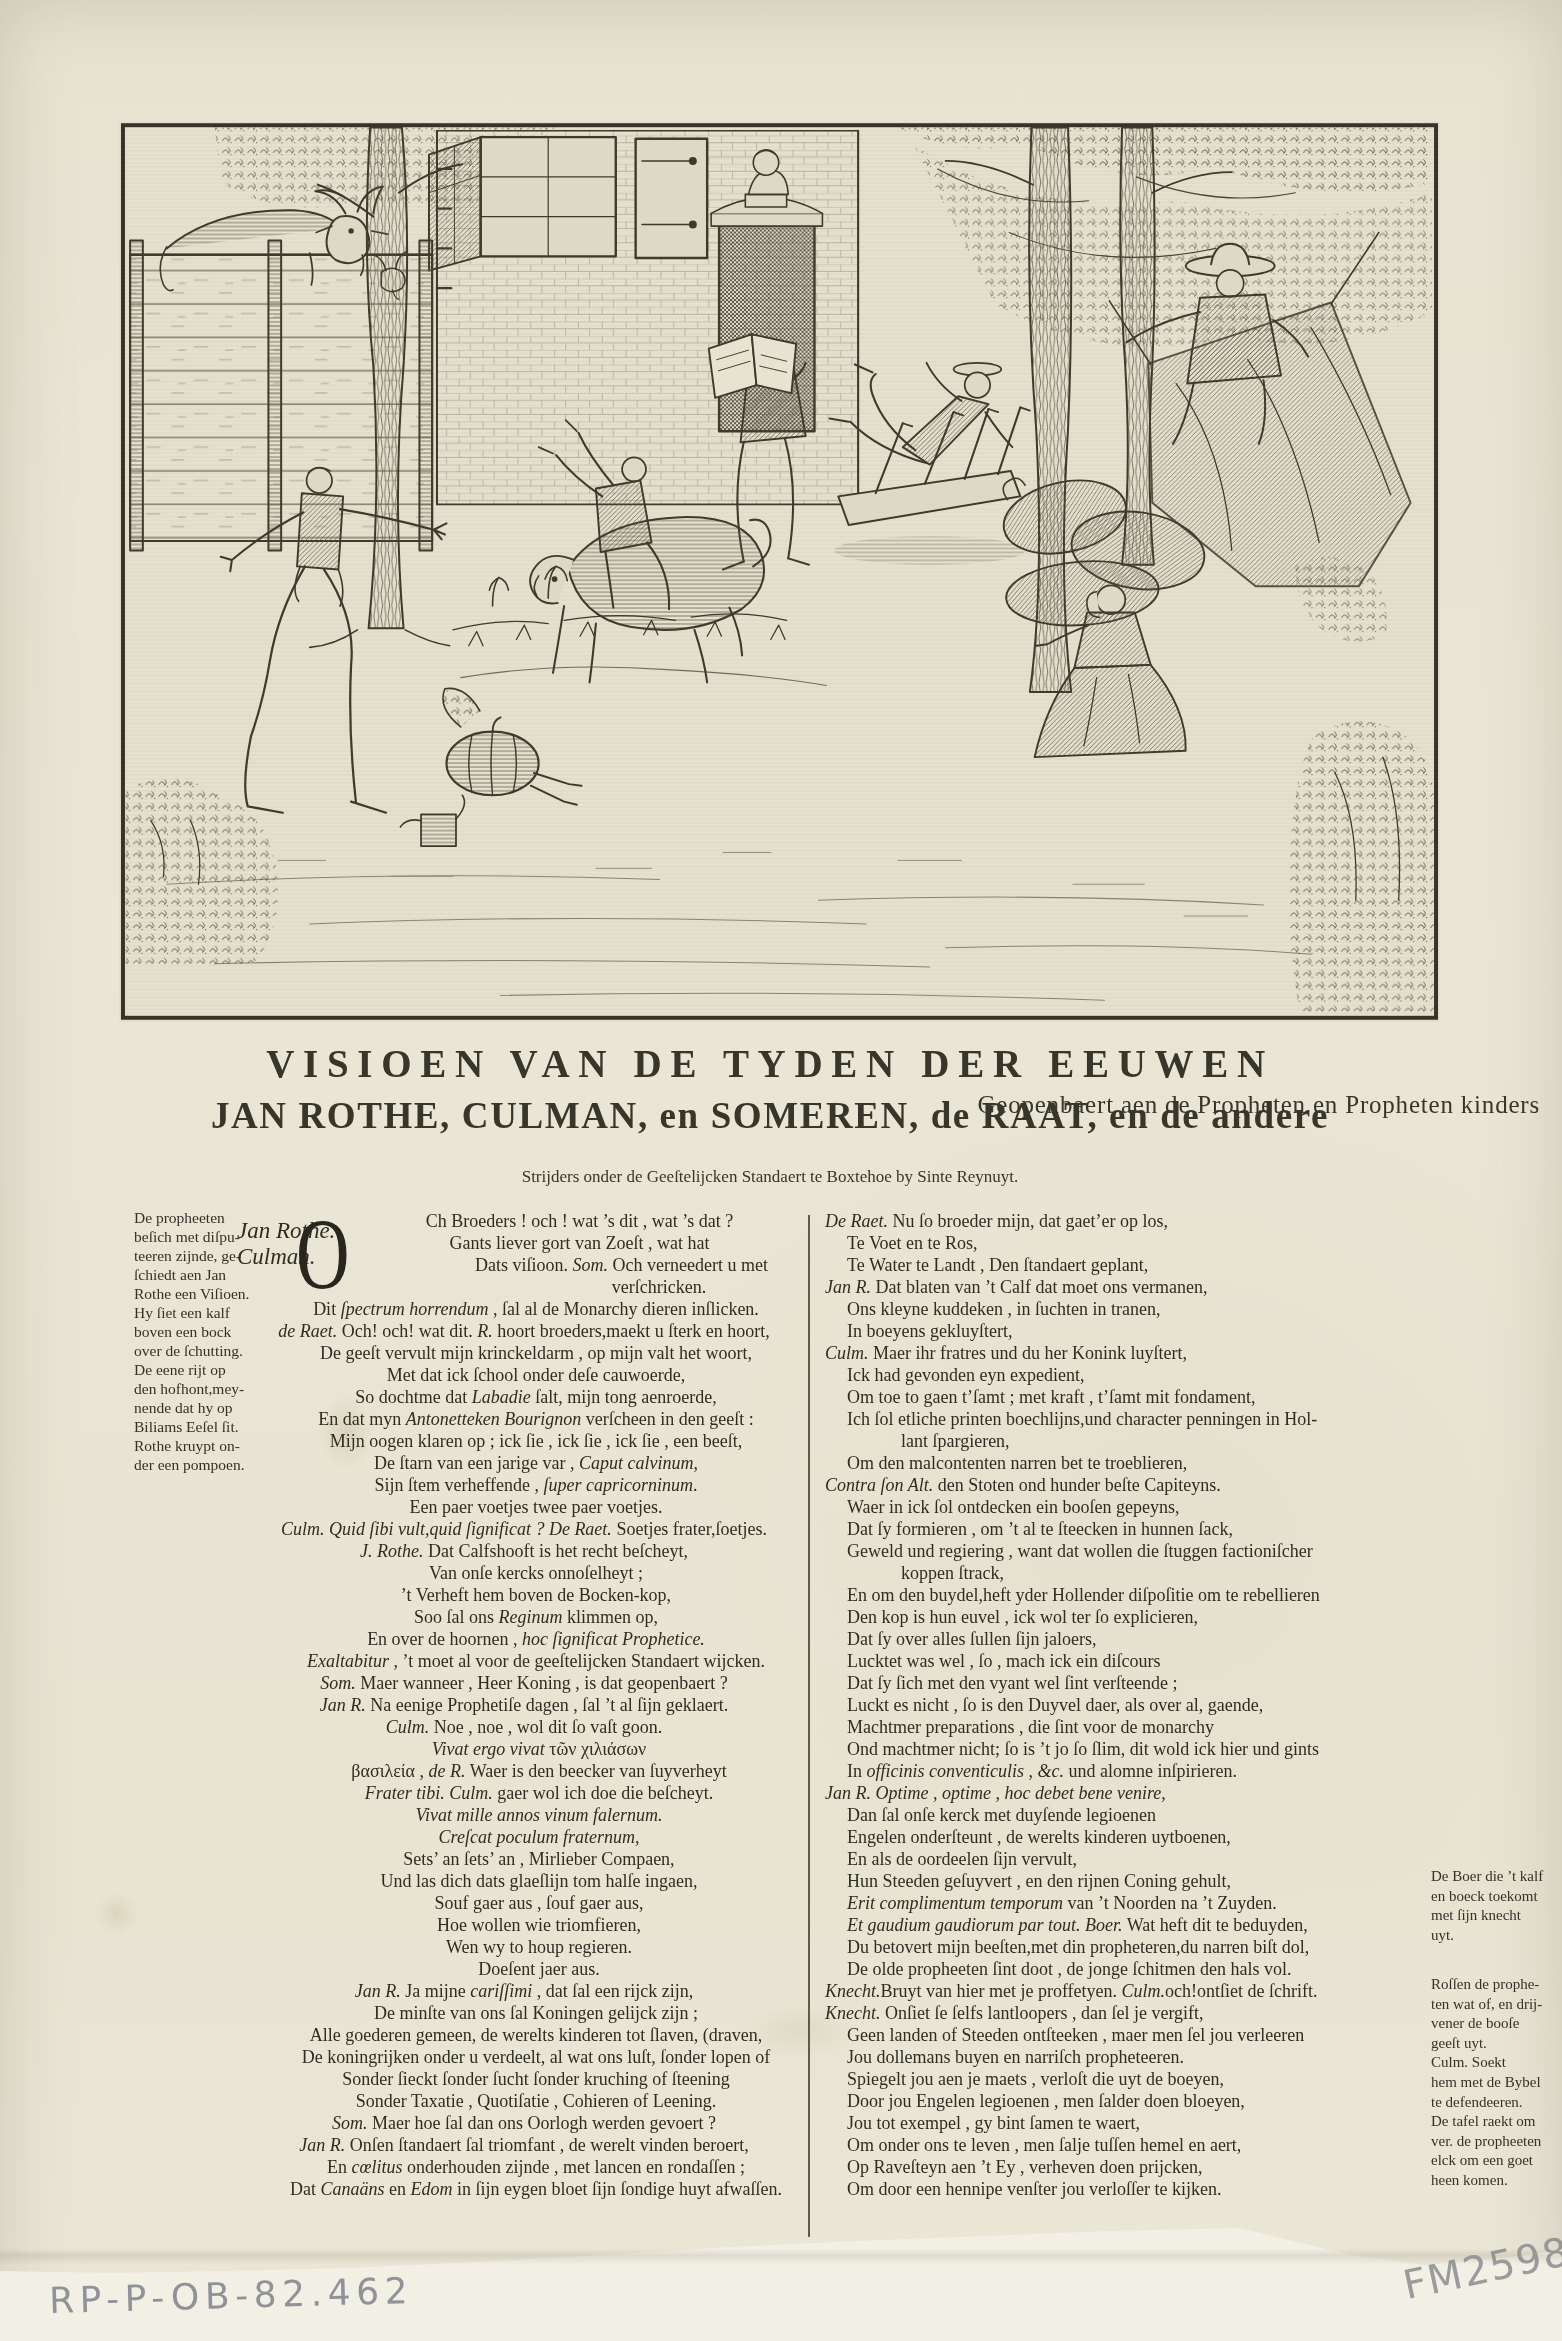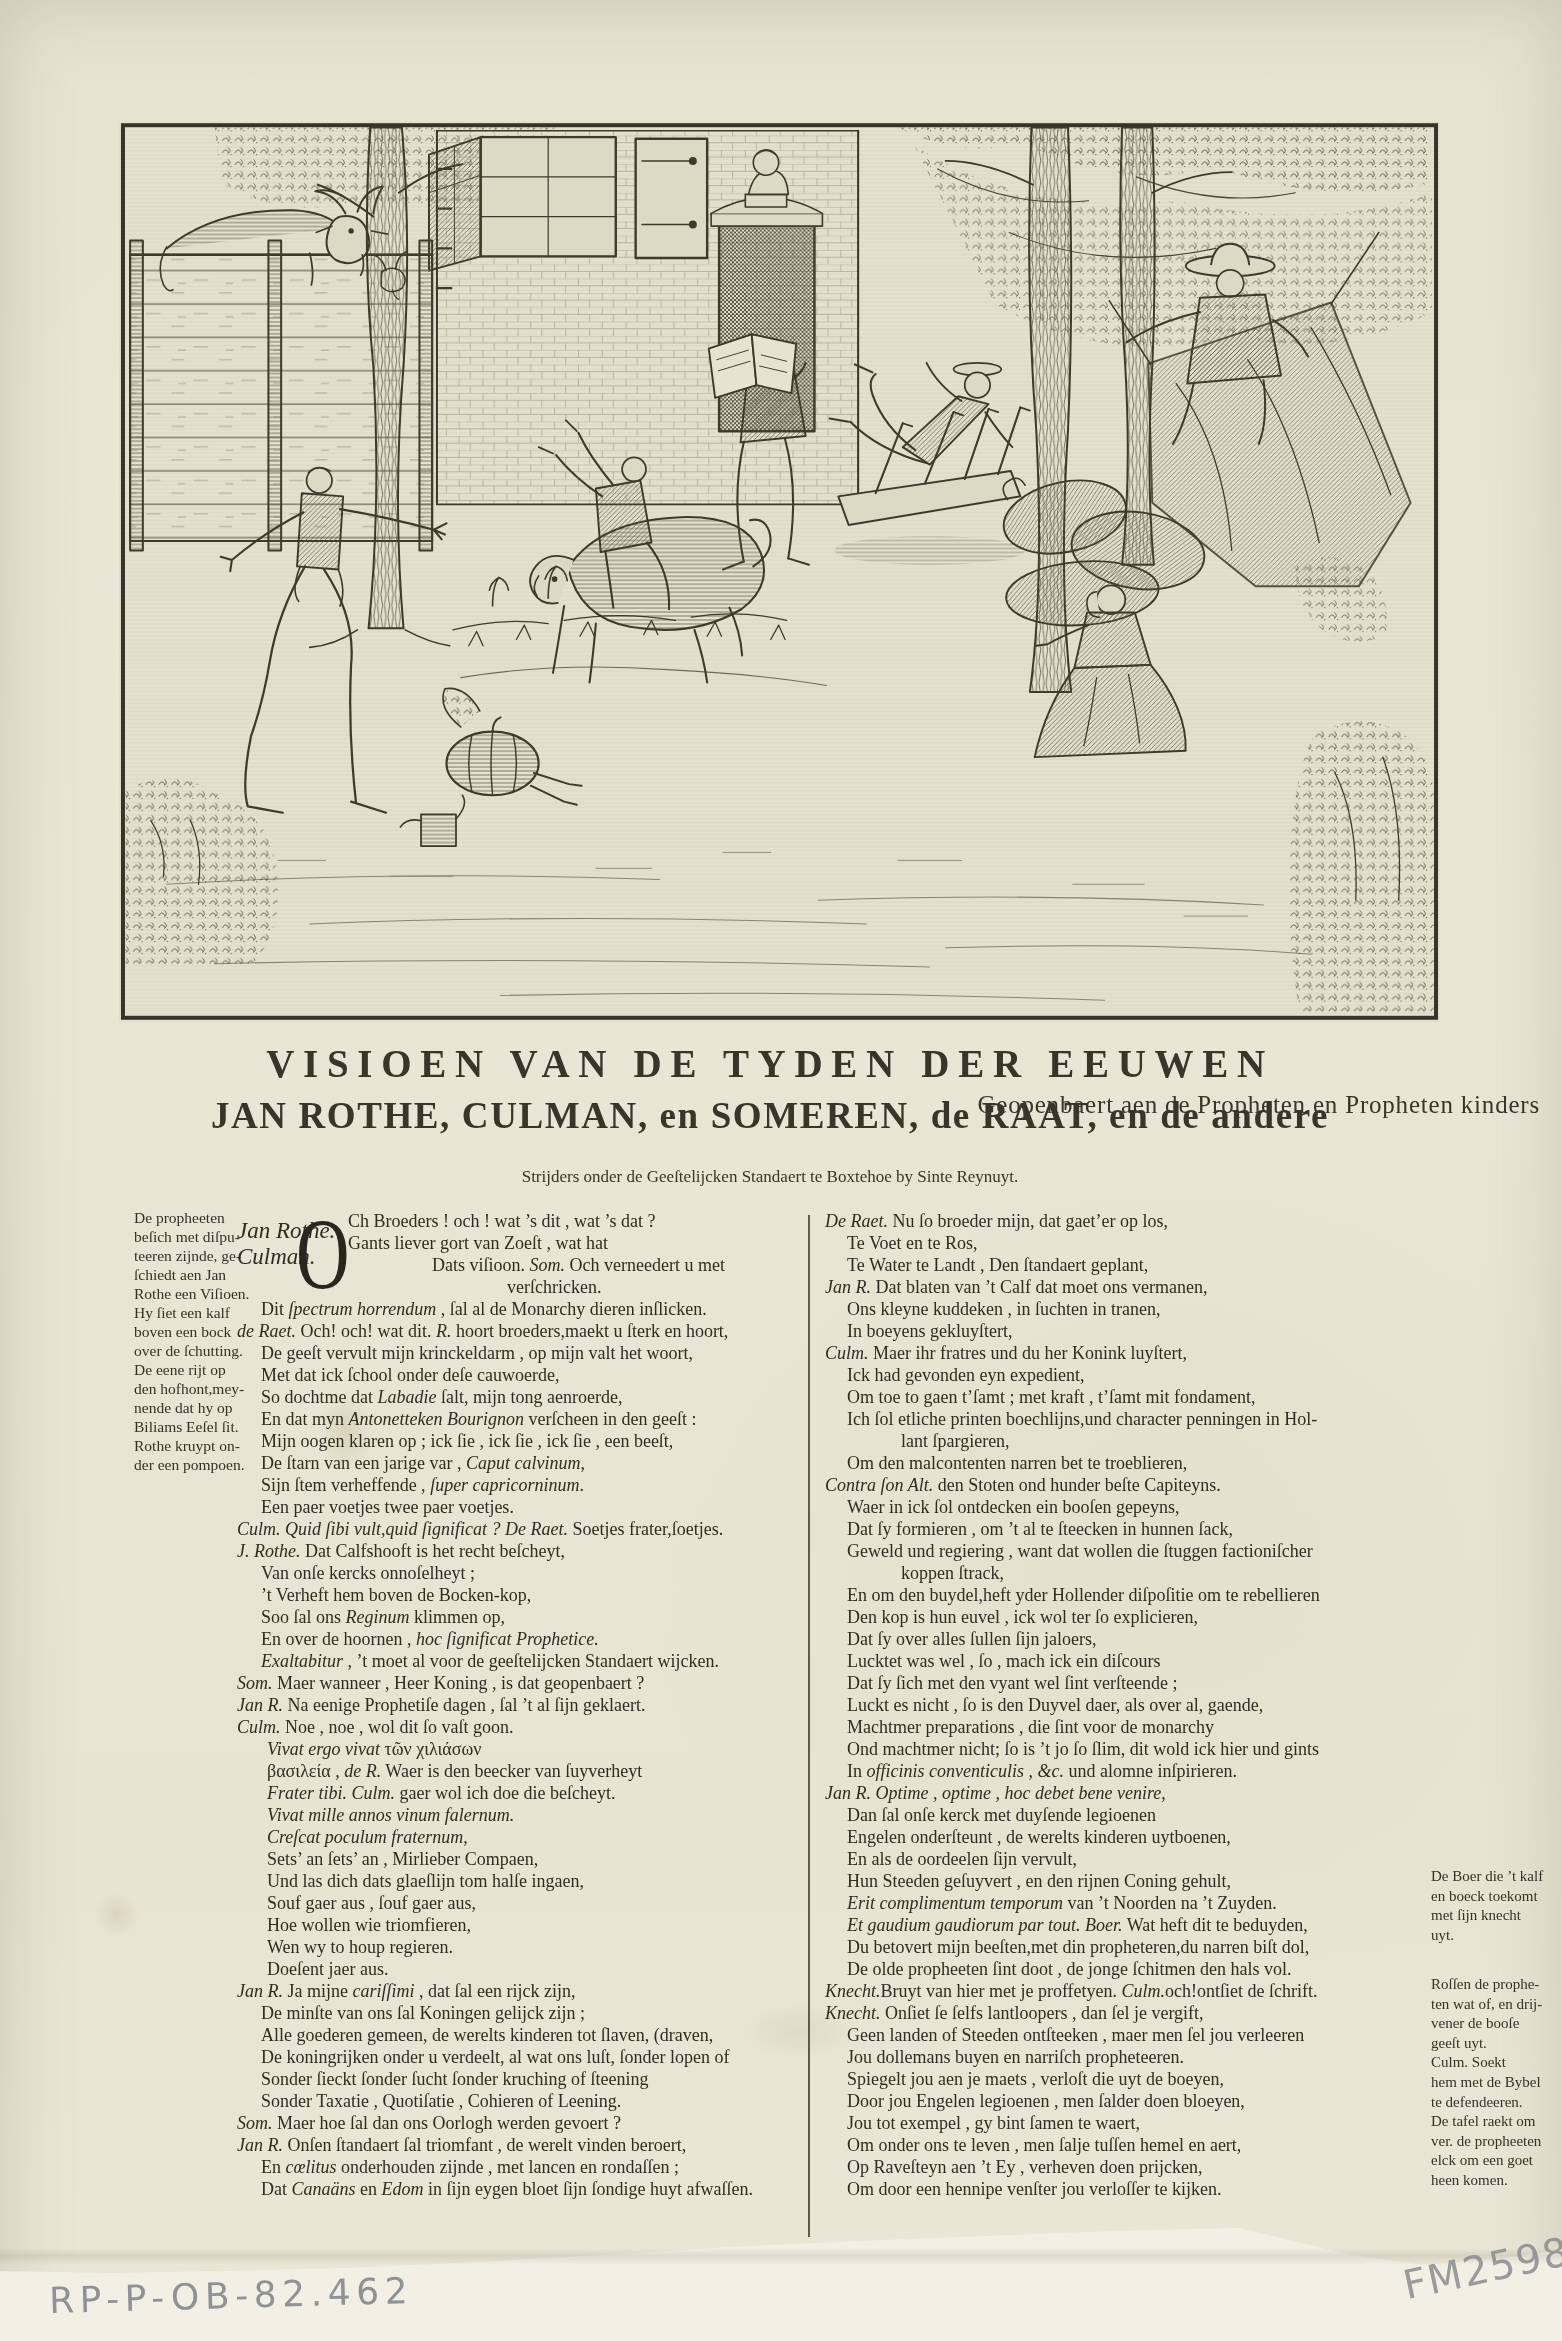--- a/index.html
+++ b/index.html
@@ -29,21 +29,21 @@
   #etching{position:absolute;left:119px;top:121px;width:1321px;height:901px;}
   #etching svg{display:block;width:100%;height:100%;}
   
   .tt{position:absolute;left:0;right:22px;text-align:center;color:#38352a;white-space:nowrap;}
   #t-main{top:1041px;font-size:39px;letter-spacing:8.7px;font-weight:600;}
   #t-sub{top:1091px;font-size:25px;letter-spacing:0.8px;text-align:right;}
   #t-names{top:1094px;font-size:37px;letter-spacing:1.6px;font-weight:700;}
   #t-ded{top:1167px;font-size:17px;text-align:center;}
   
   .col{position:absolute;top:1210px;color:#2f2d23;font-size:18px;line-height:22px;}
-  #col-left{left:237px;width:574px;}
+  #col-left{left:237px;width:574px;text-align:center;}
   #col-right{left:825px;width:604px;}
   .line{white-space:nowrap;padding-left:24px;}
   .line i{font-family:"Liberation Serif",serif;}
   #col-left .line.out{padding-left:0;}
   #col-left .line.in1{padding-left:30px;}
   #col-left .line.d1{padding-left:111px;}
   #col-left .line.d2{padding-left:195px;}
   #col-left .line.d3{padding-left:270px;}
   #col-right .line{padding-left:22px;}
   #col-right .line.out{padding-left:0;}

